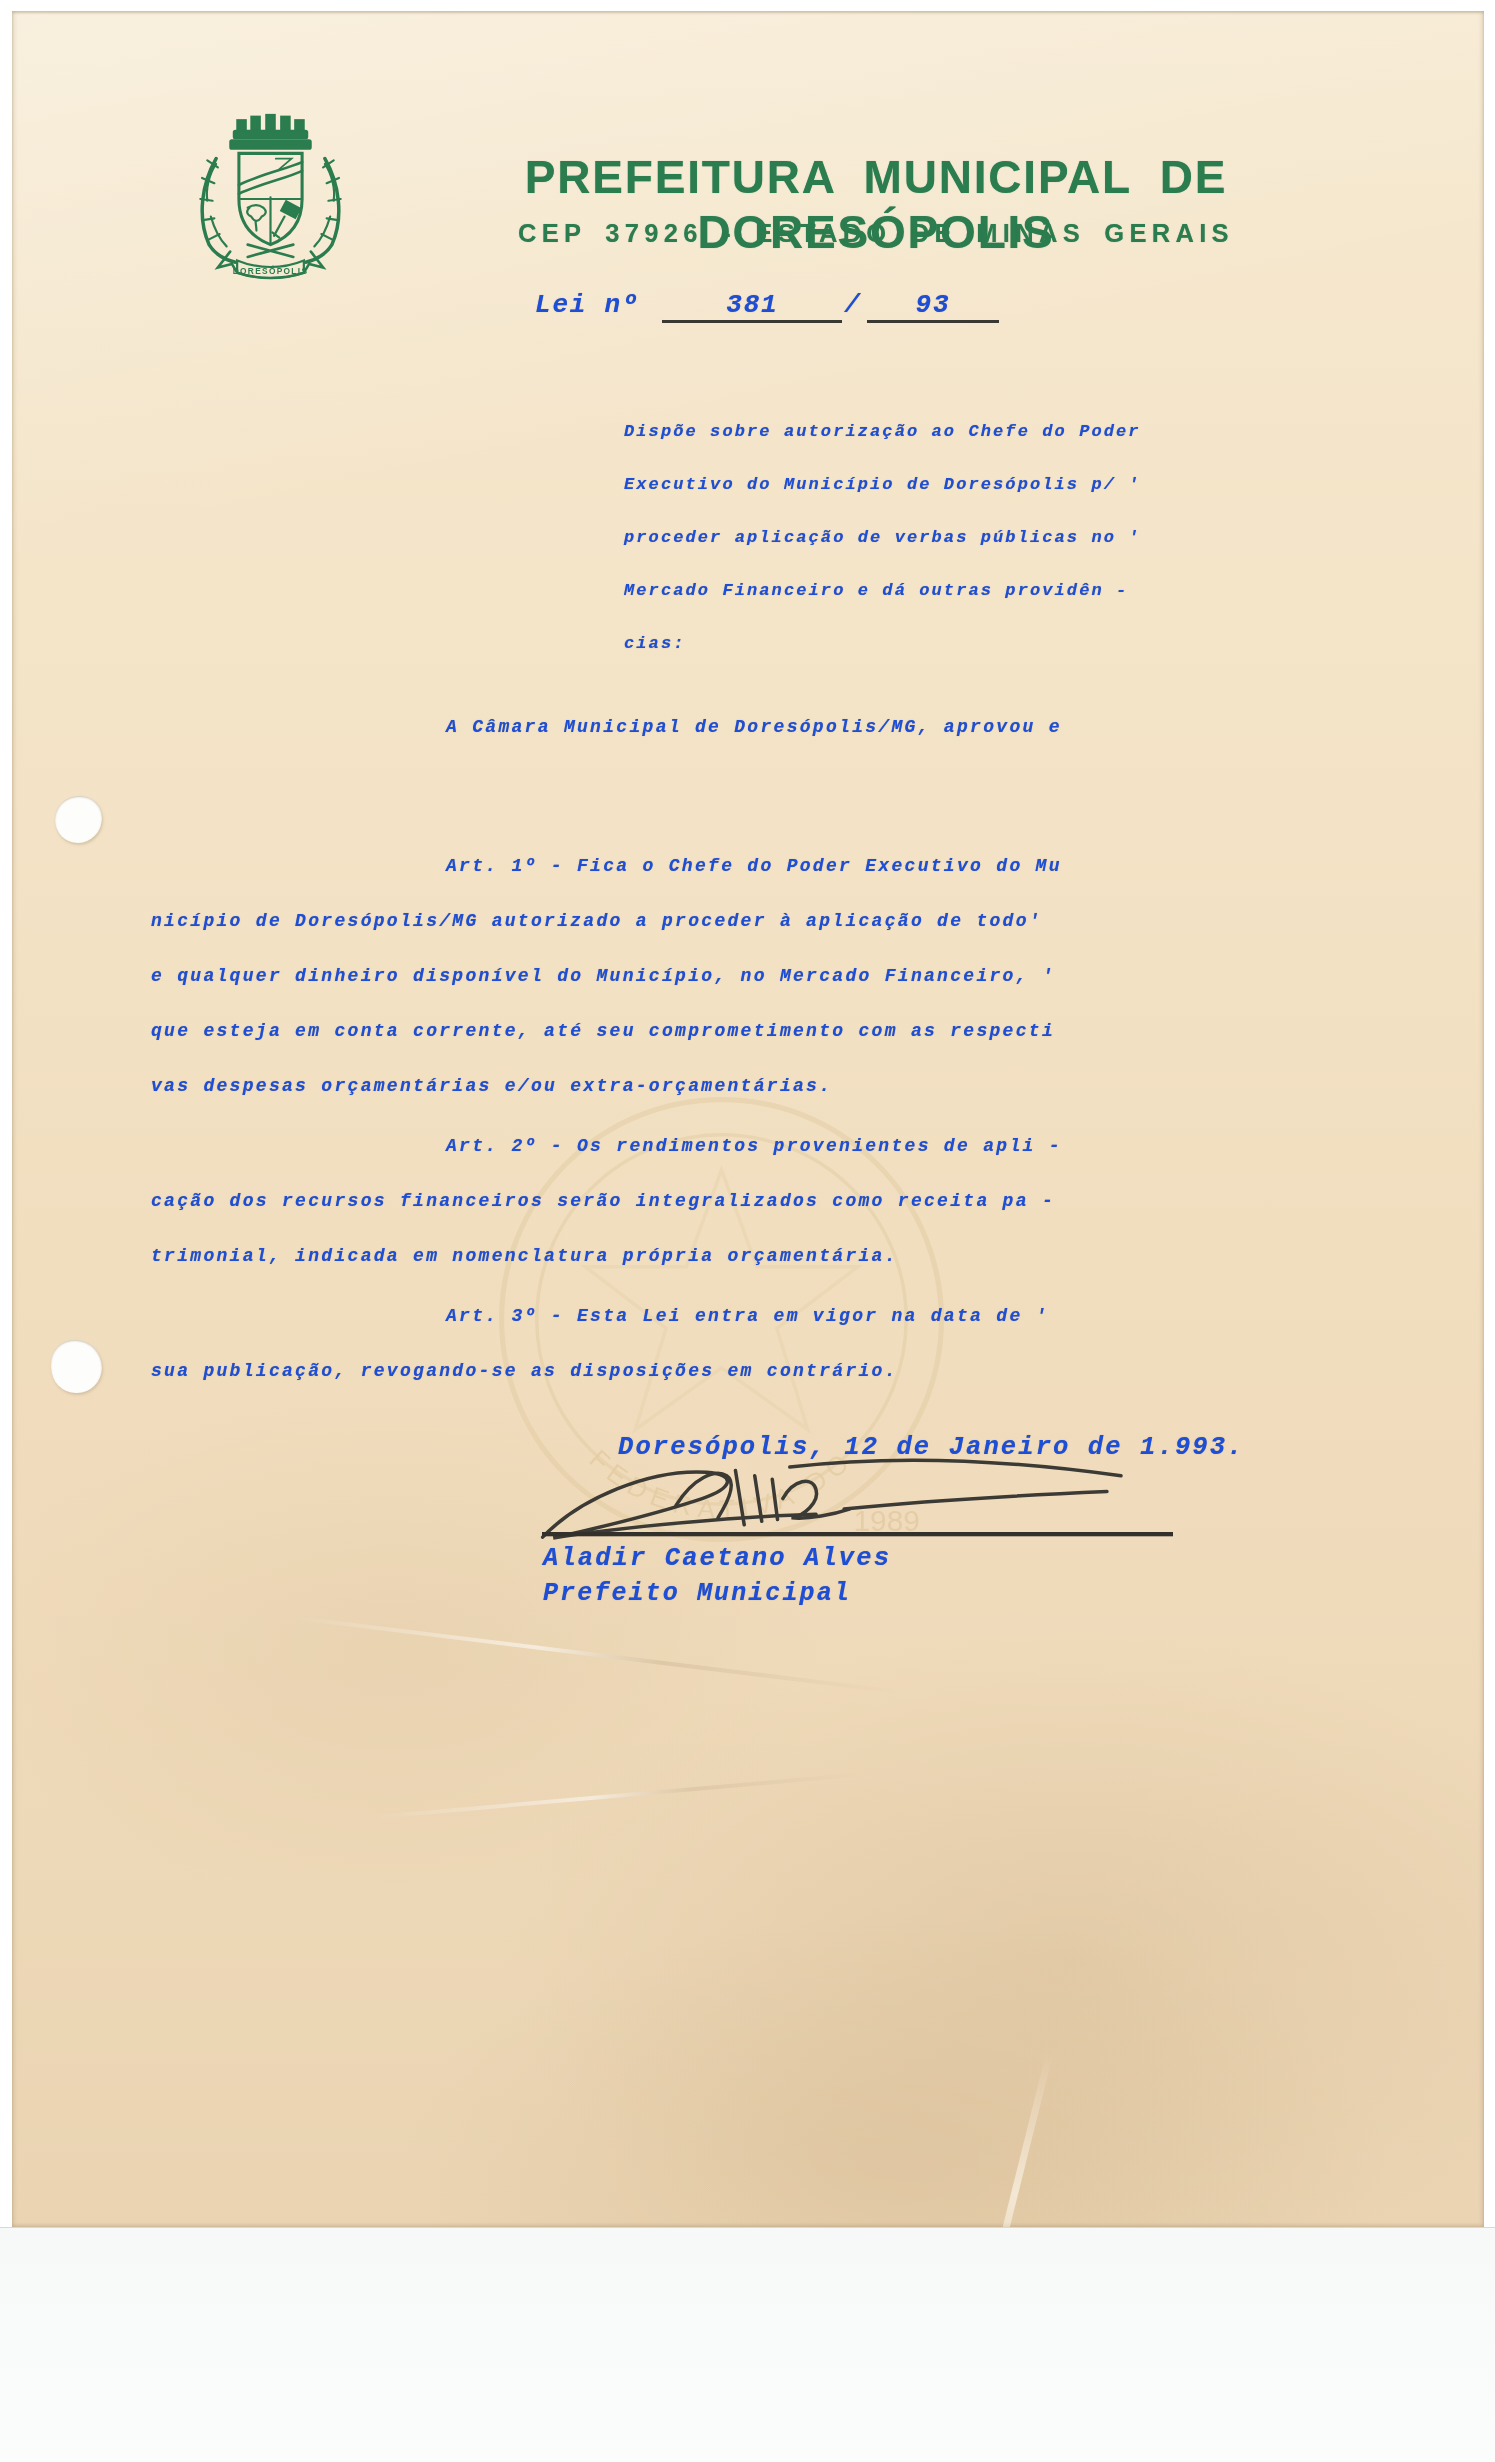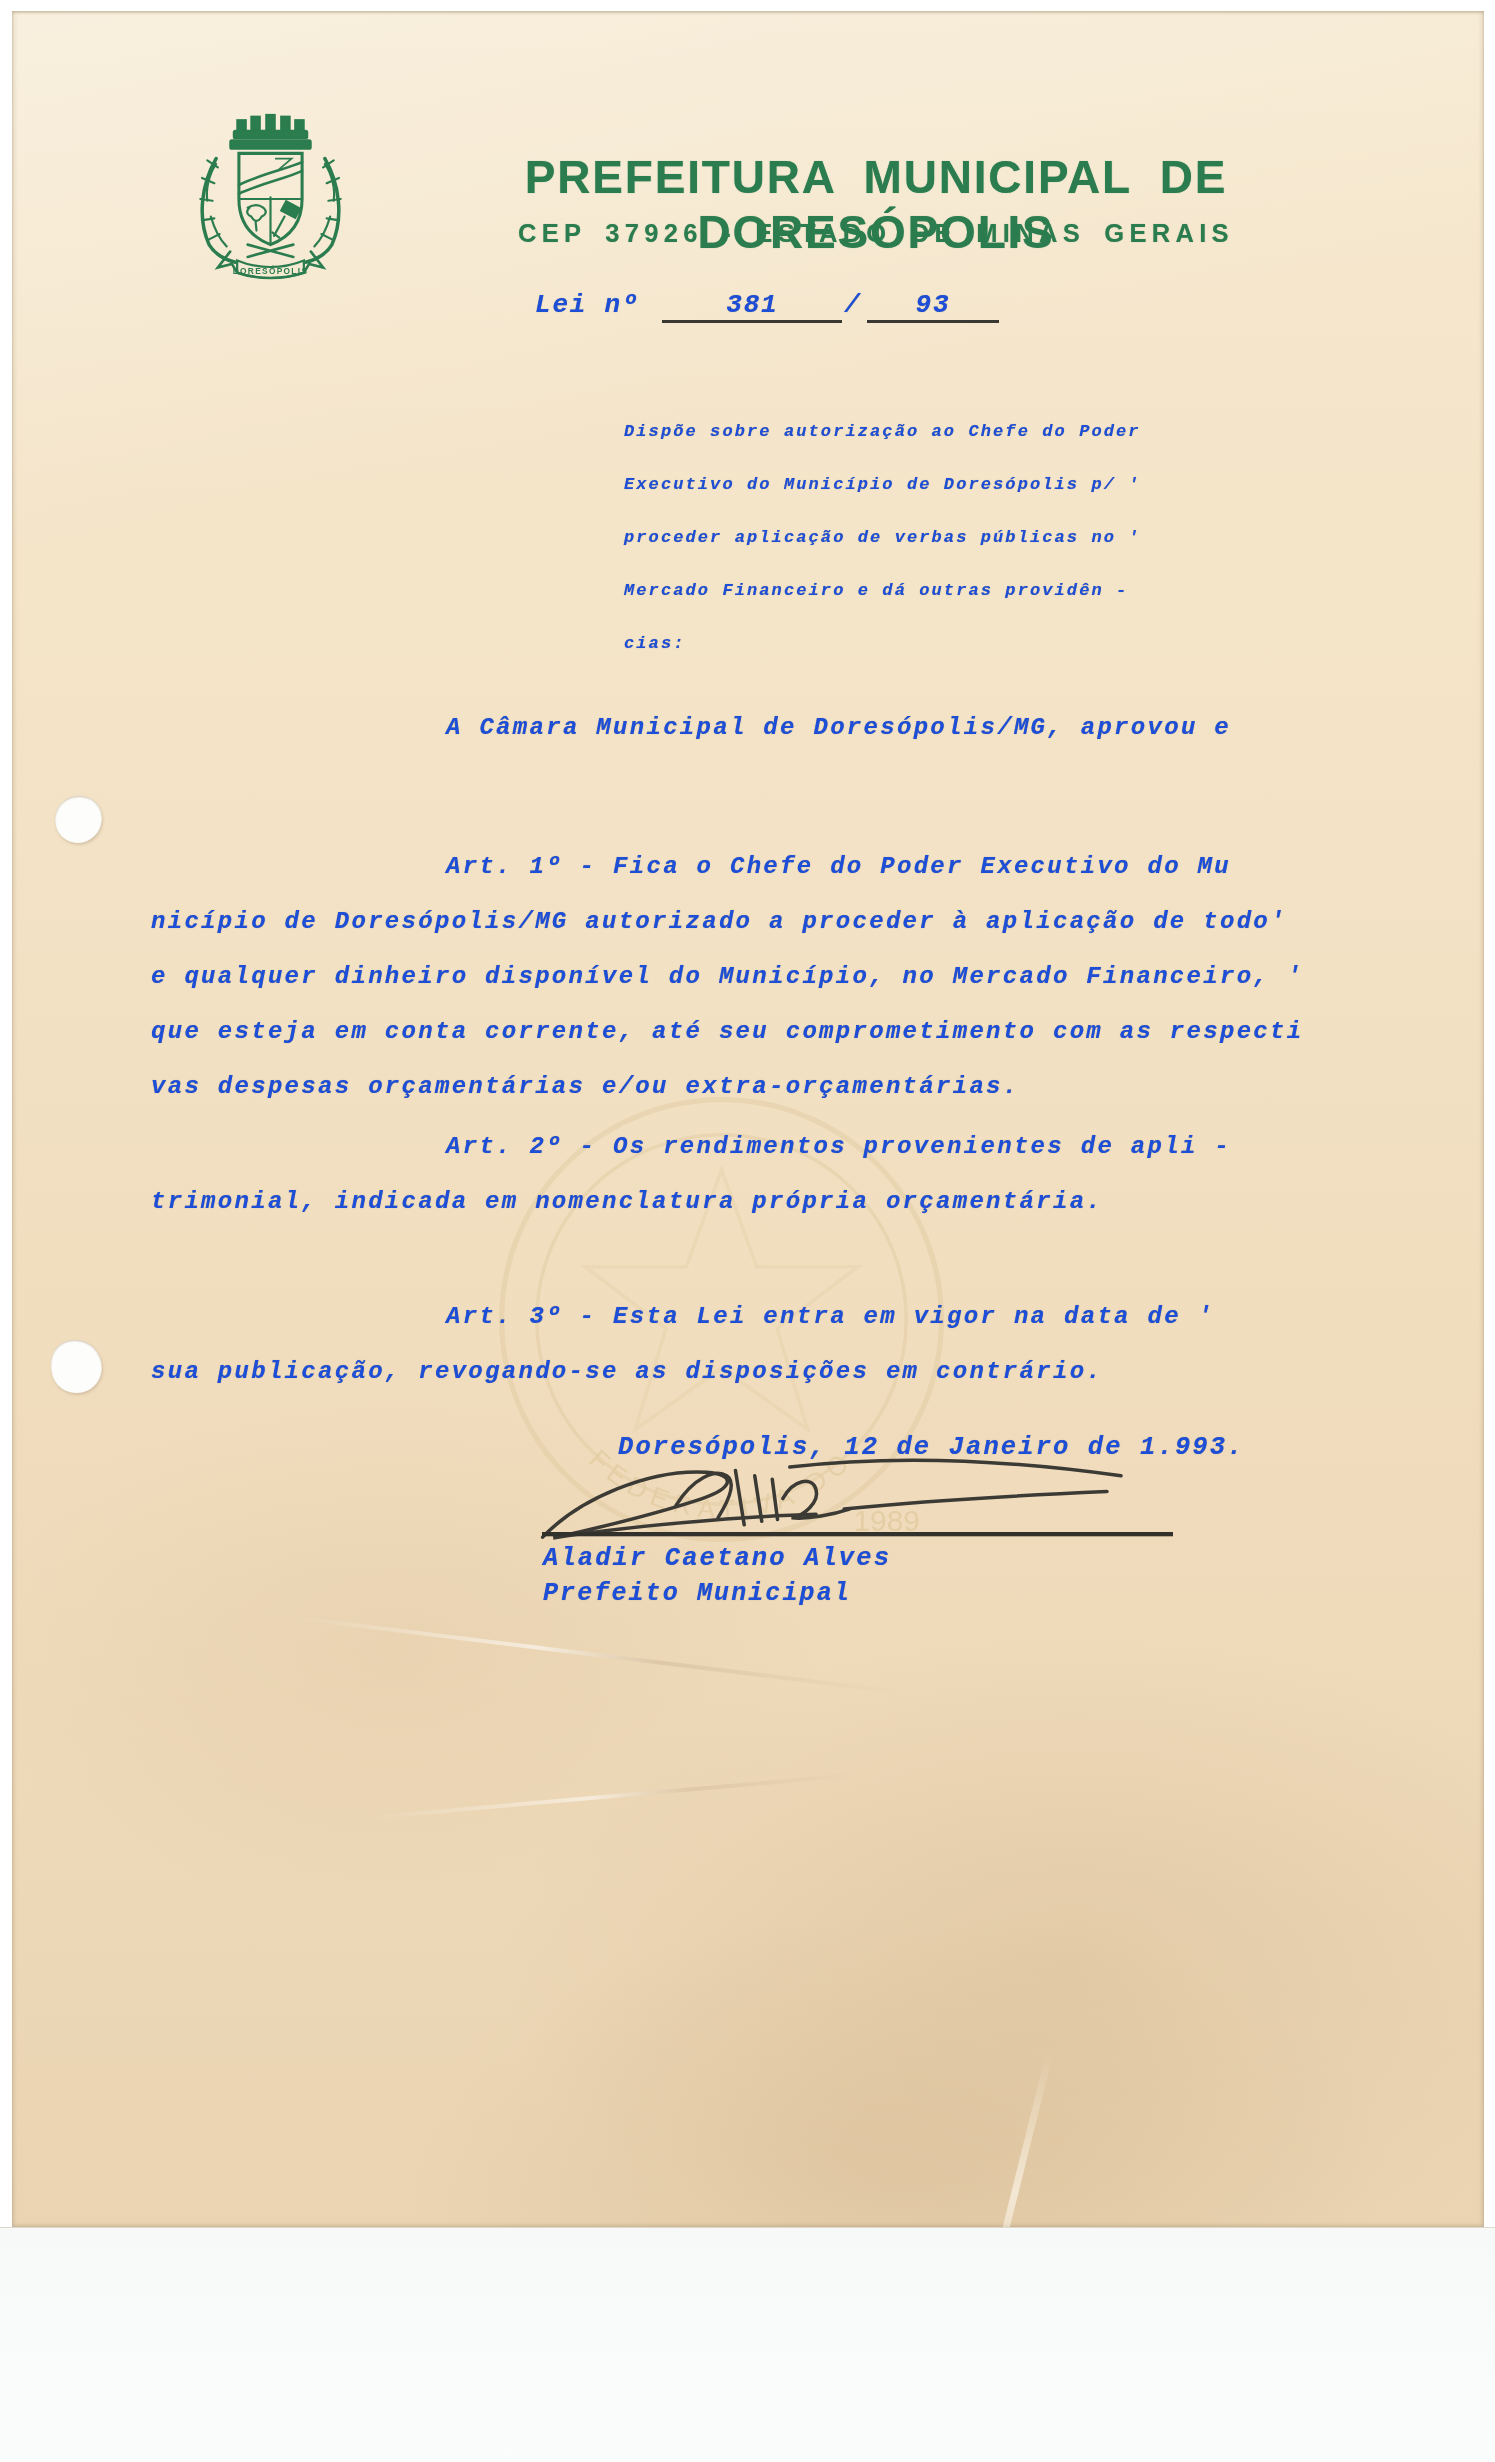--- a/index.html
+++ b/index.html
@@ -63,21 +63,21 @@
   .law-label { margin-right:23px; }
   .law-blank { display:inline-block; border-bottom:3.5px solid #3a3833; text-align:center; }
   .law-blank.num { min-width:180px; }
   .law-blank.yr  { min-width:132px; }
   .law-sep { margin:0 5.3px 0 1.8px; }
 
   .ementa { position:absolute; left:624px; top:405px; width:743px;
             font-size:17px; line-height:53px; letter-spacing:2.1px; }
 
   .para { position:absolute; left:151px; width:1231px;
-          font-size:24px; line-height:55px; letter-spacing:2.3px; }
+          font-size:18px; line-height:55px; letter-spacing:2.3px; }
   .para .line.ind { text-indent:295px; }
   .para .u:not(:empty), .law-u { text-decoration-thickness:2.6px; text-underline-offset:6.2px; }
 
   .p-preamble { top:700px; }
   .p-art1 { top:839px; }
   .p-art2 { top:1119px; }
   .p-art3 { top:1289px; }
 
   .dateline { position:absolute; left:618px; top:1433px; font-size:25.5px; letter-spacing:2.1px; }
 
@@ -212,20 +212,23 @@
     <div class="line">
     <span class="t">vas despesas orçamentárias e/ou extra-orçamentárias.</span><span class="u"></span>
   </div>
   </div>
 
 <div class="para p-art2 tw">
     <div class="line ind">
     <span class="t">Art. 2º - Os rendimentos provenientes de apli -</span><span class="u"></span>
   </div>
     <div class="line">
+    <span class="t">cação dos recursos financeiros serão integralizados como receita pa -</span><span class="u"></span>
+  </div>
+    <div class="line">
     <span class="t">trimonial, indicada em nomenclatura própria orçamentária.</span><span class="u"></span>
   </div>
   </div>
 
 <div class="para p-art3 tw">
     <div class="line ind">
     <span class="t">Art. 3º - Esta Lei entra em vigor na data de  '</span><span class="u"></span>
   </div>
     <div class="line">
     <span class="t">sua publicação, revogando-se as disposições em contrário.</span><span class="u"></span>

